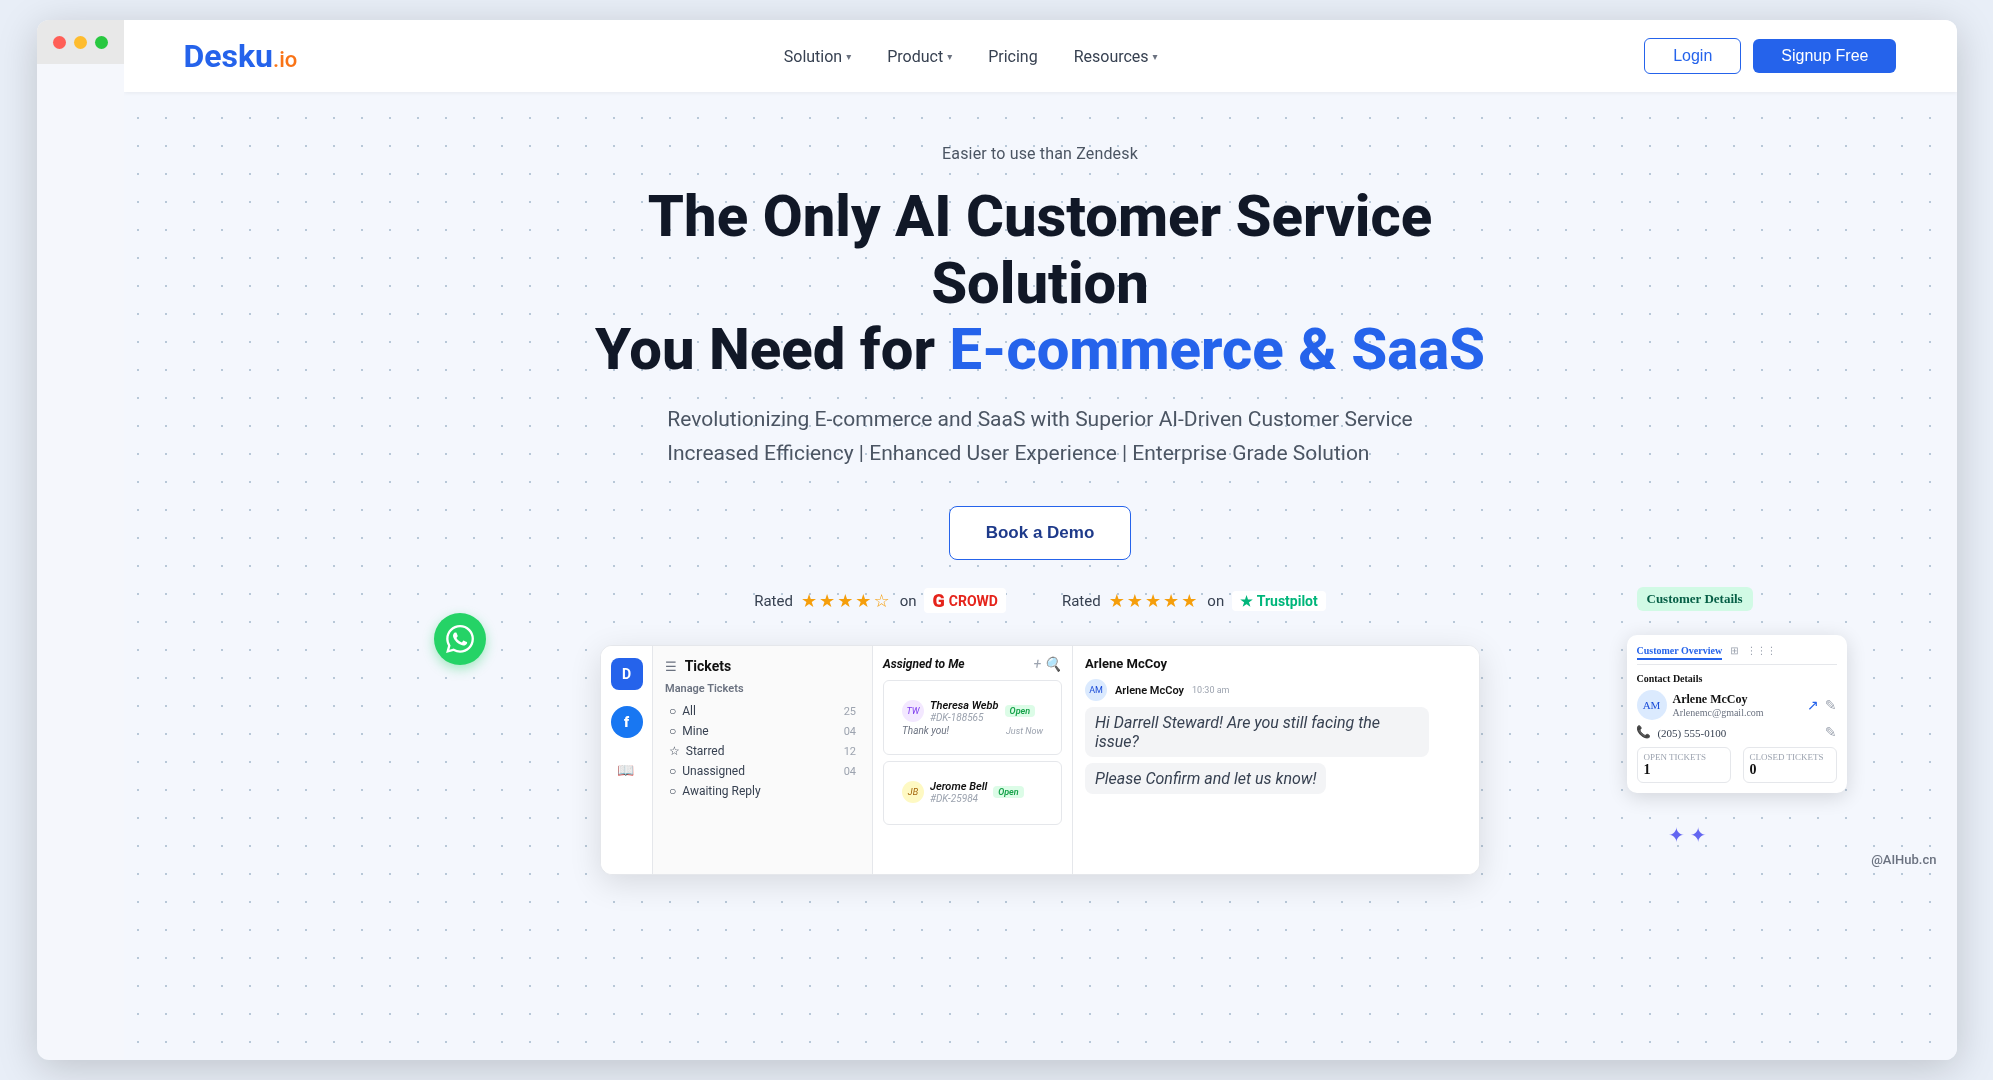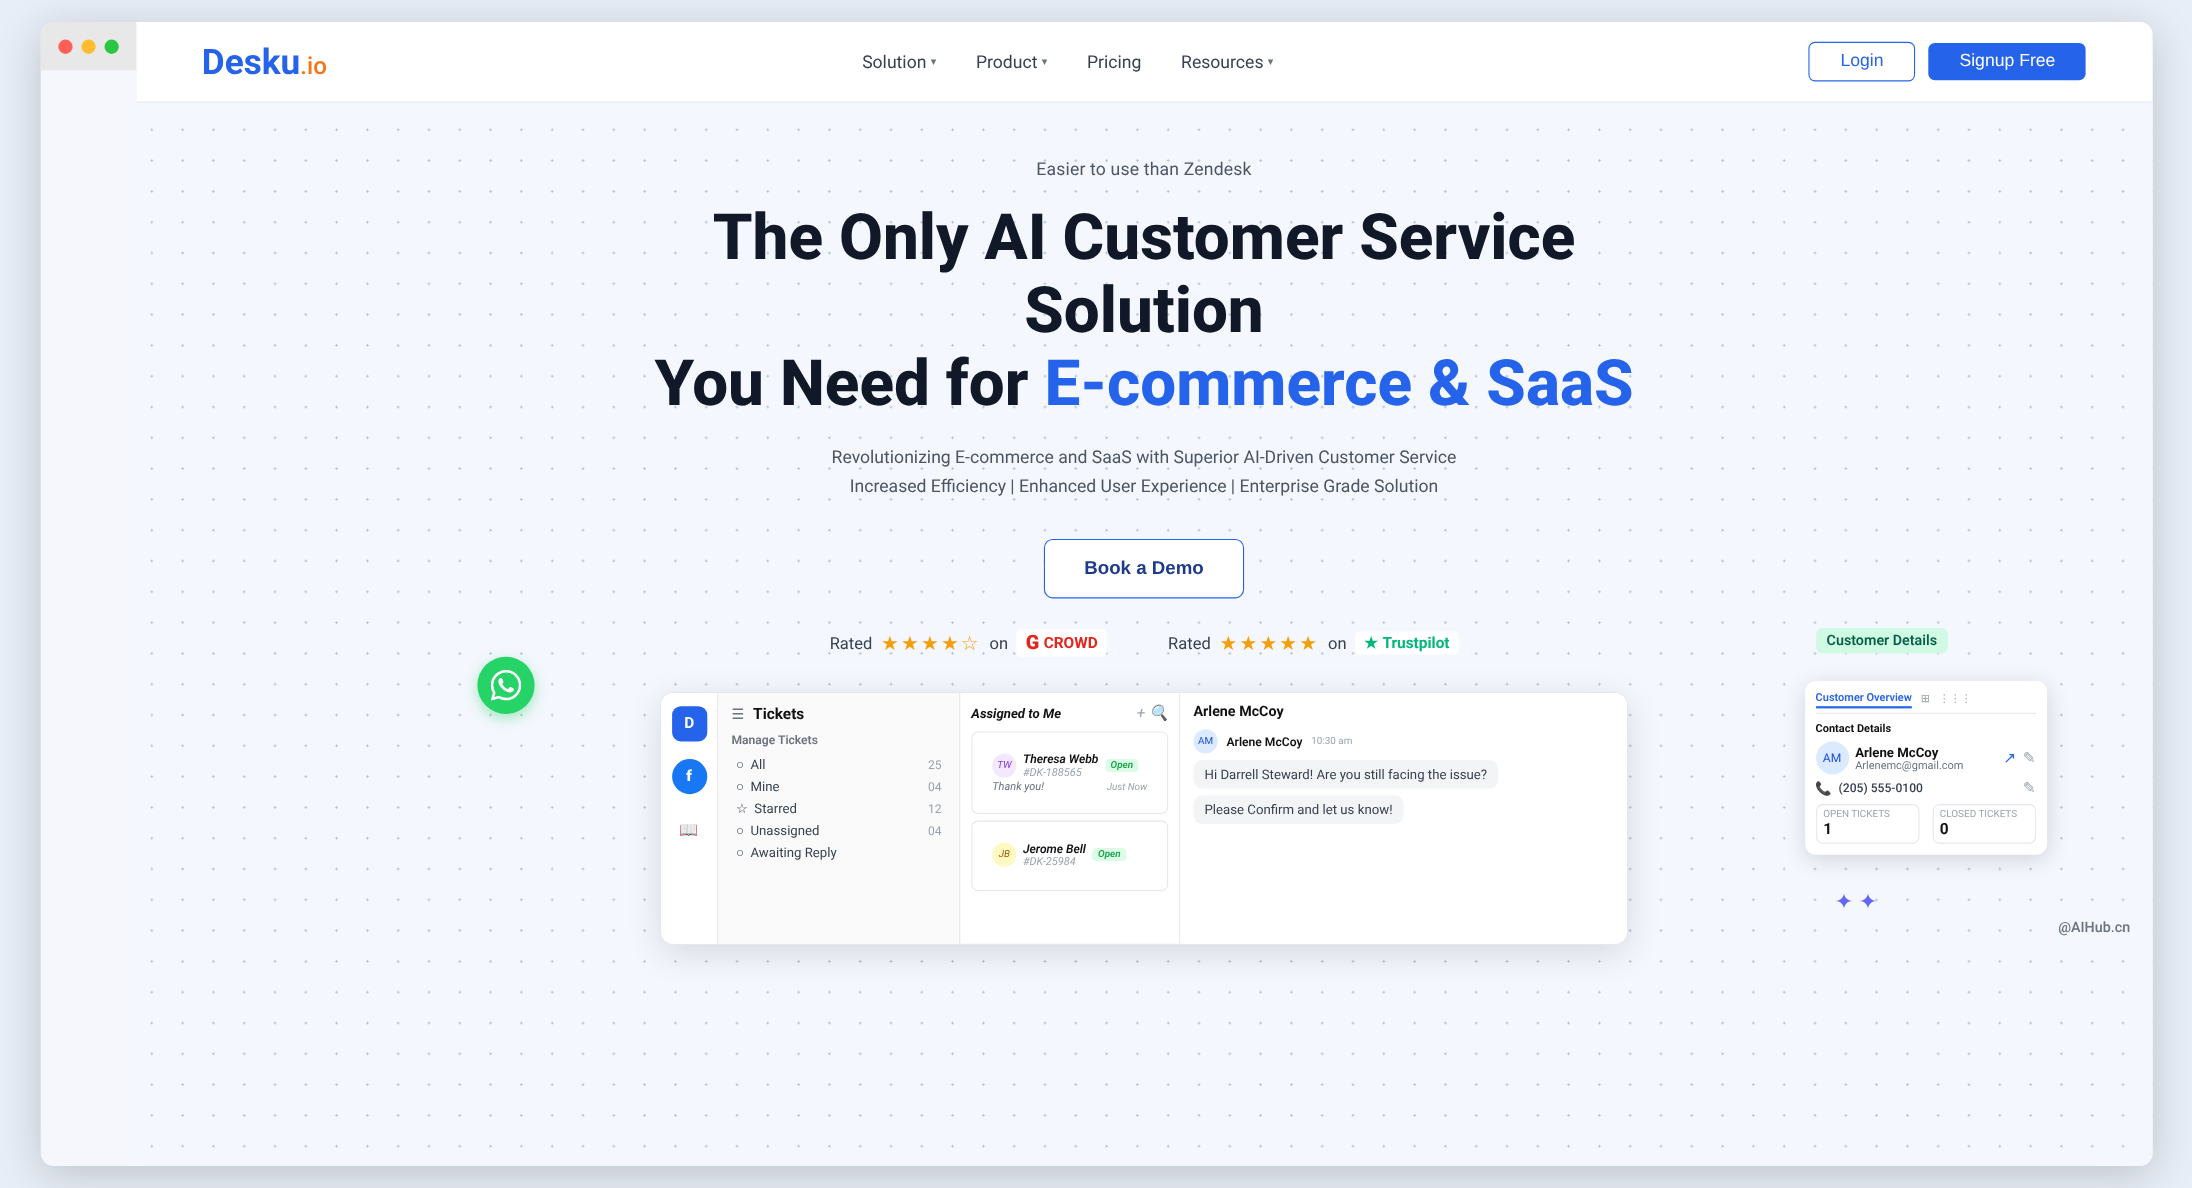--- a/index.html
+++ b/index.html
@@ -122,22 +122,22 @@
     .hero-title {
       text-align: center;
       font-size: 58px;
       font-weight: 800;
       color: #111827;
       line-height: 1.15;
       max-width: 900px;
     }
     .hero-title-accent { color: #2563eb; }
     .hero-subtitle {
-      text-align: center;
-      font-size: 16px;
+      text-align: left;
+      font-size: 21px;
       color: #4b5563;
       margin-top: 20px;
       line-height: 1.6;
     }
     .hero-cta {
       display: flex;
       gap: 16px;
       margin-top: 36px;
     }
     .btn-trial {
@@ -275,37 +275,38 @@
     .ticket-time { font-size: 9px; color: #9ca3af; margin-left: auto; }
     .badge-open { background: #dcfce7; color: #16a34a; font-size: 9px; padding: 1px 5px; border-radius: 4px; font-weight: 600; }
     
     .chat-panel {
       flex: 1;
       padding: 10px 12px;
       background: #fff;
     }
     .chat-contact { font-size: 13px; font-weight: 700; color: #111; margin-bottom: 8px; }
     .chat-msg {
-      font-size: 12px; color: #374151; margin-bottom: 6px;
+      font-size: 16px; color: #374151; margin-bottom: 6px;
       background: #f3f4f6; border-radius: 8px; padding: 6px 10px;
-      display: inline-block; max-width: 90%;
+      display: inline-block; max-width: 90%; font-style: italic;
     }
     .chat-time { font-size: 9px; color: #9ca3af; margin-left: 8px; }
     
     .customer-details-card {
       position: absolute;
-      right: 96px;
+      right: 110px;
       top: -10px;
       width: 220px;
       background: #fff;
       border-radius: 10px;
       box-shadow: 0 4px 20px rgba(0,0,0,0.14);
       padding: 10px;
       font-size: 11px;
       z-index: 10;
+      font-family: Liberation Serif, serif;
     }
     .customer-details-label {
       position: absolute;
       top: -48px;
       left: 10px;
       background: #d1fae5;
       color: #065f46;
       font-size: 13px;
       font-weight: 600;
       padding: 4px 10px;

